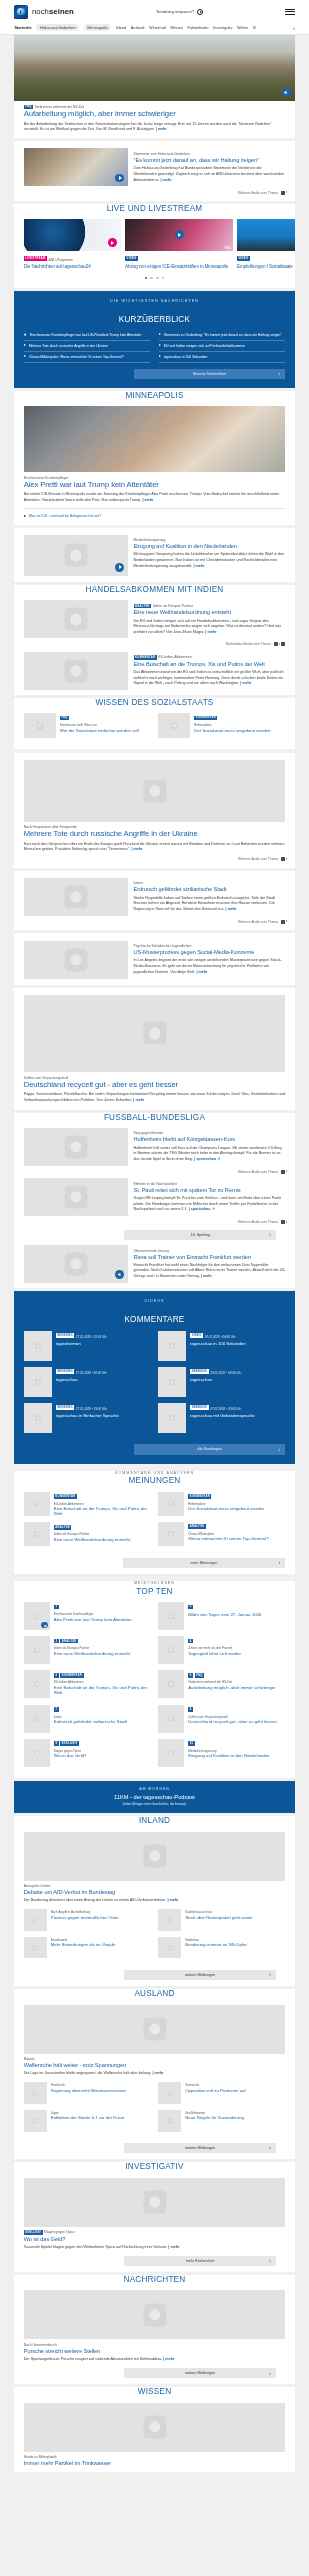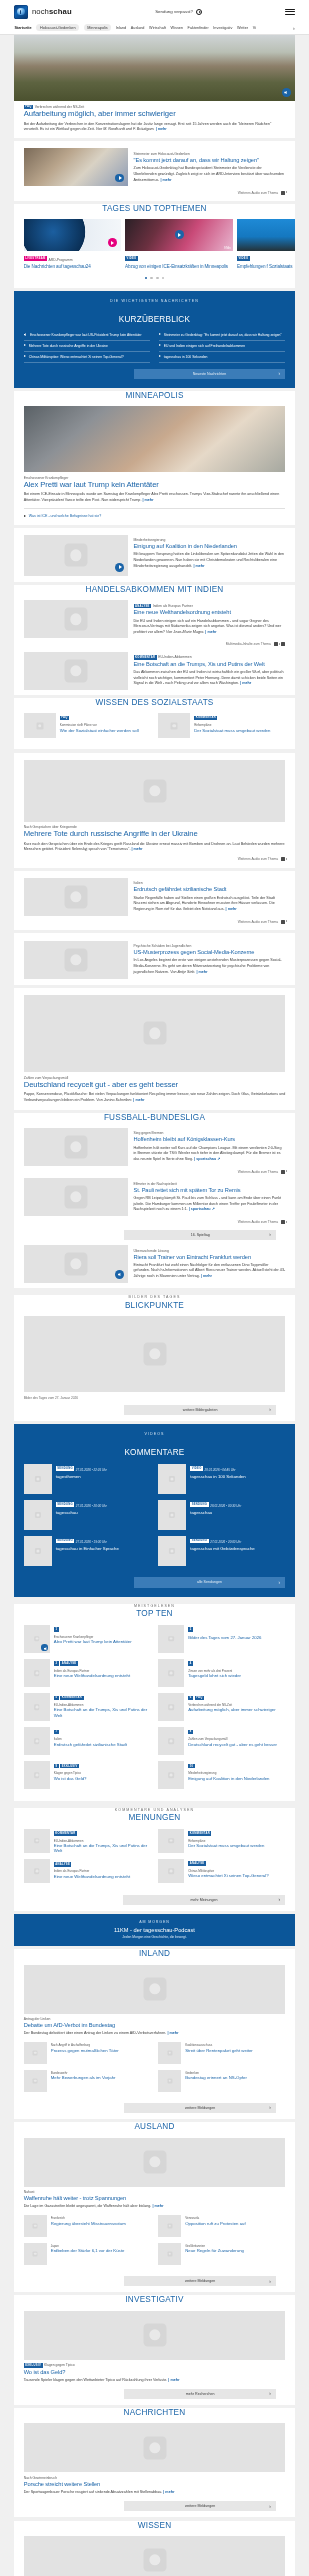--- a/index.html
+++ b/index.html
@@ -177,21 +177,21 @@
   .linkrow .tri{border-left:2.6px solid #1b1b1b;border-top:1.8px solid transparent;border-bottom:1.8px solid transparent;}
 </style>
 </head>
 <body>
 
 <div class="page">
 
   <div class="header">
     <div class="hdr-row">
       <div class="logo-mark"></div>
-      <div class="logo-text"><span>noch</span><b>schau</b></div>
+      <div class="logo-text"><span>noch</span><b>seinen</b></div>
       <div class="hdr-mid">
         <span>Sendung verpasst?</span>
         <span class="play-circle"></span>
       </div>
       <div class="burger">
           <i></i>
           <i></i>
           <i></i>
         </div>
     </div>
@@ -244,21 +244,21 @@
         </div>
       </div>
     </div>
     <div class="audiohint">
       <span>Weiteres Audio zum Thema</span>
       <span class="ic-sq spk"></span>
     </div>
   </div>
 
   <div class="card">
-    <div class="sect-title">TAGES UND TOPTHEMEN</div>
+    <div class="sect-title">LIVE UND LIVESTREAM</div>
     <div class="slider">
       <div class="slide">
         <div class="ph" style="background:radial-gradient(circle at 30% 40%,#1b5fa0 0%,#0a2f55 45%,#e8eef4 46%,#f4f7fa 100%);">
           <div class="play-dot pink"></div>
         </div>
         <div style="margin-top:2.6px;">
           <span class="badge pink">LIVESTREAM</span><span class="kicker" style="display:inline;">ARD-Programm</span>
         </div>
         <div class="headline xs" style="margin-top:1.5px;">Die Nachrichten auf tagesschau24</div>
       </div>
@@ -550,32 +550,20 @@
           <div class="headline sm">Riera soll Trainer von Eintracht Frankfurt werden</div>
           <div class="teaser">
             <span>Eintracht Frankfurt hat wohl einen Nachfolger für den entlassenen Dino Toppmöller gefunden. Nach hr-Informationen soll Albert Riera neuer Trainer werden. Aktuell steht der 43-Jährige noch in Slowenien unter Vertrag.</span>
             <span class="more">| <span>mehr</span></span>
           </div>
         </div>
       </div>
     </div>
   </div>
 
-  <div class="card">
-    <div class="sect-kicker">BILDER DES TAGES</div>
-    <div class="sect-title">BLICKPUNKTE</div>
-    <div style="padding:0 9.3px;">
-      <div class="ph-ph" style="height:76px;"></div>
-      <div class="fineprint" style="margin-top:3.6px;">Bilder des Tages vom 27. Januar 2026</div>
-      <div class="btn-wide">
-        <span>weitere Bildergalerien</span>
-          <span class="arr">›</span>
-      </div>
-    </div>
-  </div>
 
   <div class="blue">
     <div class="sect-kicker white" style="margin-top:1px;">VIDEOS</div>
     <div class="sect-title white">KOMMENTARE</div>
     <div class="two-col blue-list" style="padding:0;">
       <div class="col">
         <div class="li">
           <div class="th" style="height:30px;flex:0 0 28px;">
               <div class="ph-ph" style="height:100%;"></div>
             </div>
@@ -633,20 +621,75 @@
         </div>
       </div>
     </div>
     <div class="btn-wide onblue" style="margin-right:0;">
       <span>alle Sendungen</span>
         <span class="arr">›</span>
     </div>
   </div>
 
   <div class="card">
+    <div class="sect-kicker">KOMMENTARE UND ANALYSEN</div>
+    <div class="sect-title">MEINUNGEN</div>
+    <div class="two-col">
+      <div class="col">
+        <div class="li">
+          <div class="th" style="height:24px;flex:0 0 26px;">
+              <div class="ph-ph" style="height:100%;"></div>
+            </div>
+          <div class="tx">
+            <div><span class="badge">KOMMENTAR</span></div>
+            <div class="kk">EU-Indien-Abkommen</div>
+            <div class="hl">Eine Botschaft an die Trumps, Xis und Putins der Welt</div>
+          </div>
+        </div>
+        <div class="li">
+          <div class="th" style="height:24px;flex:0 0 26px;">
+              <div class="ph-ph" style="height:100%;"></div>
+            </div>
+          <div class="tx">
+            <div><span class="badge">ANALYSE</span></div>
+            <div class="kk">Indien als Europas Partner</div>
+            <div class="hl">Eine neue Welthandelsordnung entsteht</div>
+          </div>
+        </div>
+      </div>
+      <div class="col">
+        <div class="li">
+          <div class="th" style="height:24px;flex:0 0 26px;">
+              <div class="ph-ph" style="height:100%;"></div>
+            </div>
+          <div class="tx">
+            <div><span class="badge">KOMMENTAR</span></div>
+            <div class="kk">Reformpläne</div>
+            <div class="hl">Der Sozialstaat muss umgebaut werden</div>
+          </div>
+        </div>
+        <div class="li">
+          <div class="th" style="height:24px;flex:0 0 26px;">
+              <div class="ph-ph" style="height:100%;"></div>
+            </div>
+          <div class="tx">
+            <div><span class="badge">ANALYSE</span></div>
+            <div class="kk">Chinas Militärspitze</div>
+            <div class="hl">Wieso entmachtet Xi seinen Top-General?</div>
+          </div>
+        </div>
+      </div>
+    </div>
+    <div class="btn-wide">
+      <span>mehr Meinungen</span>
+        <span class="arr">›</span>
+    </div>
+  </div>
+
+  <div class="card">
     <div class="sect-kicker">MEISTGELESEN</div>
     <div class="sect-title">TOP TEN</div>
     <div class="two-col">
       <div class="col">
         <div class="li">
             <div class="th" style="height:28px;flex:0 0 26px;">
               <div class="ph-ph" style="height:100%;">
                 <div class="play-dot spk" style="width:6.2px;height:6.2px;right:2.1px;bottom:2.1px;"></div>
               </div>
             </div>
@@ -742,75 +785,20 @@
             <div class="th" style="height:28px;flex:0 0 26px;">
               <div class="ph-ph" style="height:100%;"></div>
             </div>
           <div class="tx">
               <div><span class="badge num">10</span></div>
               <div class="kk">Minderheitsregierung</div>
               <div class="hl">Einigung auf Koalition in den Niederlanden</div>
             </div>
           </div>
       </div>
-    </div>
-  </div>
-
-  <div class="card">
-    <div class="sect-kicker">KOMMENTARE UND ANALYSEN</div>
-    <div class="sect-title">MEINUNGEN</div>
-    <div class="two-col">
-      <div class="col">
-        <div class="li">
-          <div class="th" style="height:24px;flex:0 0 26px;">
-              <div class="ph-ph" style="height:100%;"></div>
-            </div>
-          <div class="tx">
-            <div><span class="badge">KOMMENTAR</span></div>
-            <div class="kk">EU-Indien-Abkommen</div>
-            <div class="hl">Eine Botschaft an die Trumps, Xis und Putins der Welt</div>
-          </div>
-        </div>
-        <div class="li">
-          <div class="th" style="height:24px;flex:0 0 26px;">
-              <div class="ph-ph" style="height:100%;"></div>
-            </div>
-          <div class="tx">
-            <div><span class="badge">ANALYSE</span></div>
-            <div class="kk">Indien als Europas Partner</div>
-            <div class="hl">Eine neue Welthandelsordnung entsteht</div>
-          </div>
-        </div>
-      </div>
-      <div class="col">
-        <div class="li">
-          <div class="th" style="height:24px;flex:0 0 26px;">
-              <div class="ph-ph" style="height:100%;"></div>
-            </div>
-          <div class="tx">
-            <div><span class="badge">KOMMENTAR</span></div>
-            <div class="kk">Reformpläne</div>
-            <div class="hl">Der Sozialstaat muss umgebaut werden</div>
-          </div>
-        </div>
-        <div class="li">
-          <div class="th" style="height:24px;flex:0 0 26px;">
-              <div class="ph-ph" style="height:100%;"></div>
-            </div>
-          <div class="tx">
-            <div><span class="badge">ANALYSE</span></div>
-            <div class="kk">Chinas Militärspitze</div>
-            <div class="hl">Wieso entmachtet Xi seinen Top-General?</div>
-          </div>
-        </div>
-      </div>
-    </div>
-    <div class="btn-wide">
-      <span>mehr Meinungen</span>
-        <span class="arr">›</span>
     </div>
   </div>
 
   <div class="newsletter">
     <div class="t">AM MORGEN</div>
     <div class="h">11KM - der tagesschau-Podcast</div>
     <div class="s">Jeden Morgen eine Geschichte, die bewegt.</div>
   </div>
 
   <div class="card">

